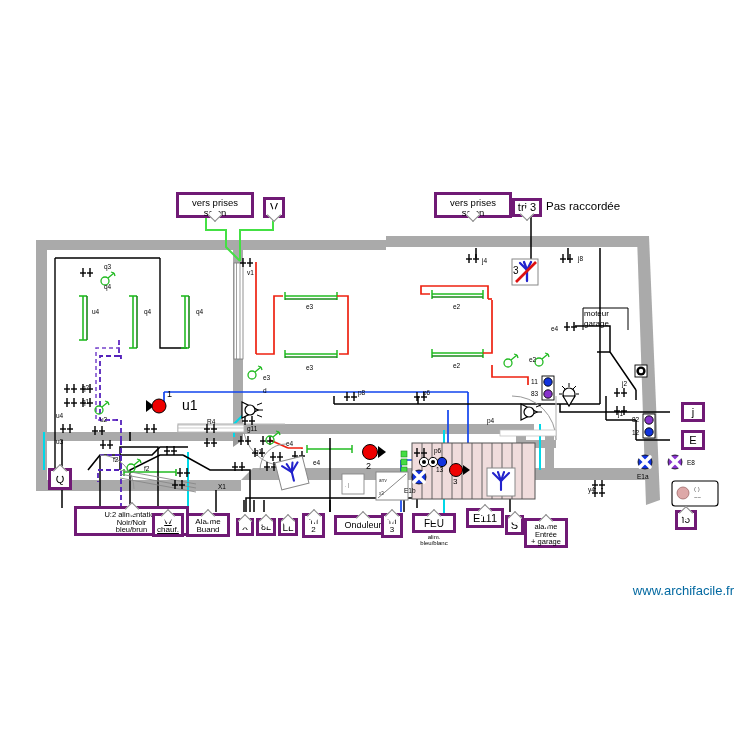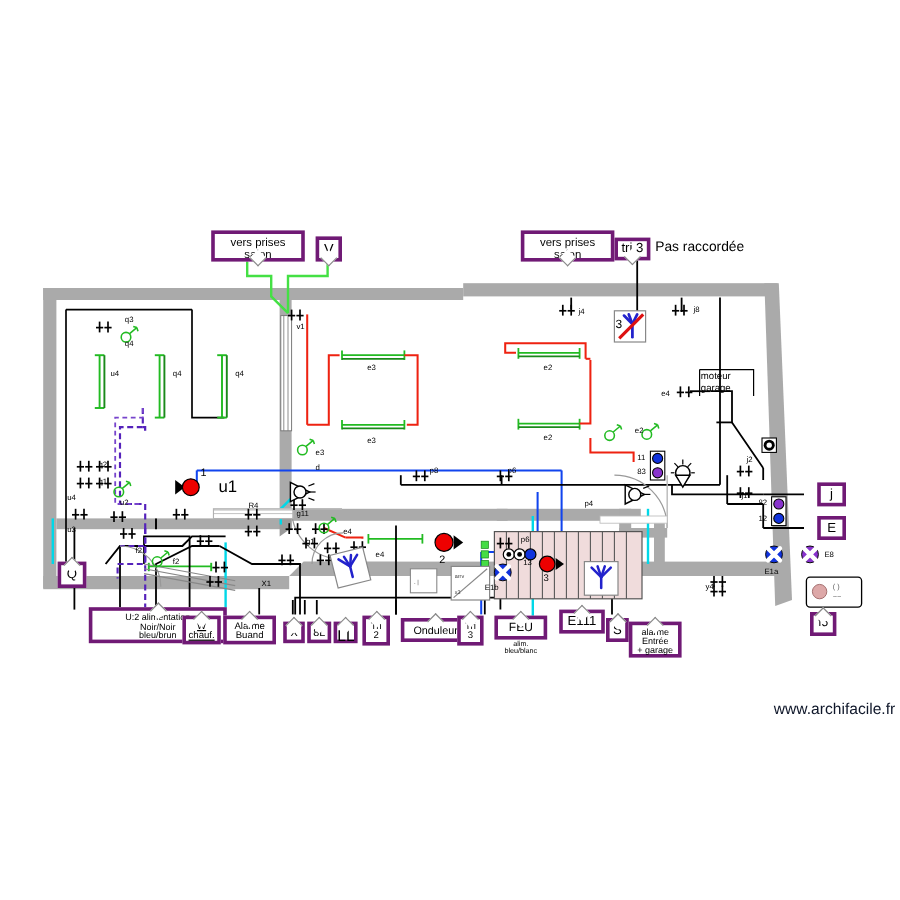--- a/index.html
+++ b/index.html
@@ -12,21 +12,21 @@
   .tag{position:absolute;border:3px solid #701a75;background:#fff;color:#000;
        text-align:center;line-height:1.02;box-sizing:border-box;
        font-family:"Liberation Sans", sans-serif;}
   .tag .txt{display:block;}
   .tag.point::after{content:"";position:absolute;left:50%;transform:translateX(-50%) rotate(45deg);
        width:9px;height:9px;background:#fff;border-right:1px solid #888;border-bottom:1px solid #888;}
   .tag.pd::after{bottom:-5px;}
   .tag.pu::after{top:-5px;border-right:none;border-bottom:none;
        border-left:1px solid #888;border-top:1px solid #888;}
   .plain{position:absolute;color:#000;font-family:"Liberation Sans", sans-serif;}
-  .wm{position:absolute;right:4px;bottom:152px;font-size:13px;color:#0f172a;
+  .wm{position:absolute;right:16px;bottom:152px;font-size:13px;color:#0369a1;
       font-family:"Liberation Sans", sans-serif;}
   .sm{font-size:6.5px;}
 </style>
 </head>
 <body>
 
 <div id="stage">
 
 <svg id="plan" viewBox="0 0 750 750">
   <defs>
@@ -527,21 +527,21 @@
 </div>
 
 <div class="tag point pu" style="left:236px;top:518px;width:18px;height:18px;font-size:9px;padding-top:2px;">
   <span class="txt">X</span>
 </div>
 
 <div class="tag point pu" style="left:256px;top:518px;width:20px;height:18px;font-size:9px;padding-top:2px;">
   <span class="txt">8L</span>
 </div>
 
-<div class="tag point pu" style="left:278px;top:518px;width:20px;height:18px;font-size:13px;padding-top:2px;">
+<div class="tag point pu" style="left:278px;top:518px;width:20px;height:18px;font-size:10px;padding-top:2px;">
   <span class="txt">LL</span>
 </div>
 
 <div class="tag point pu" style="left:302px;top:513px;width:23px;height:25px;font-size:8px;padding-top:2px;">
   <span class="txt" style="white-space:pre-line;">Tri
 2</span>
 </div>
 
 <div class="tag point pu" style="left:334px;top:515px;width:58px;height:20px;font-size:9px;padding-top:3px;">
   <span class="txt">Onduleur</span>

